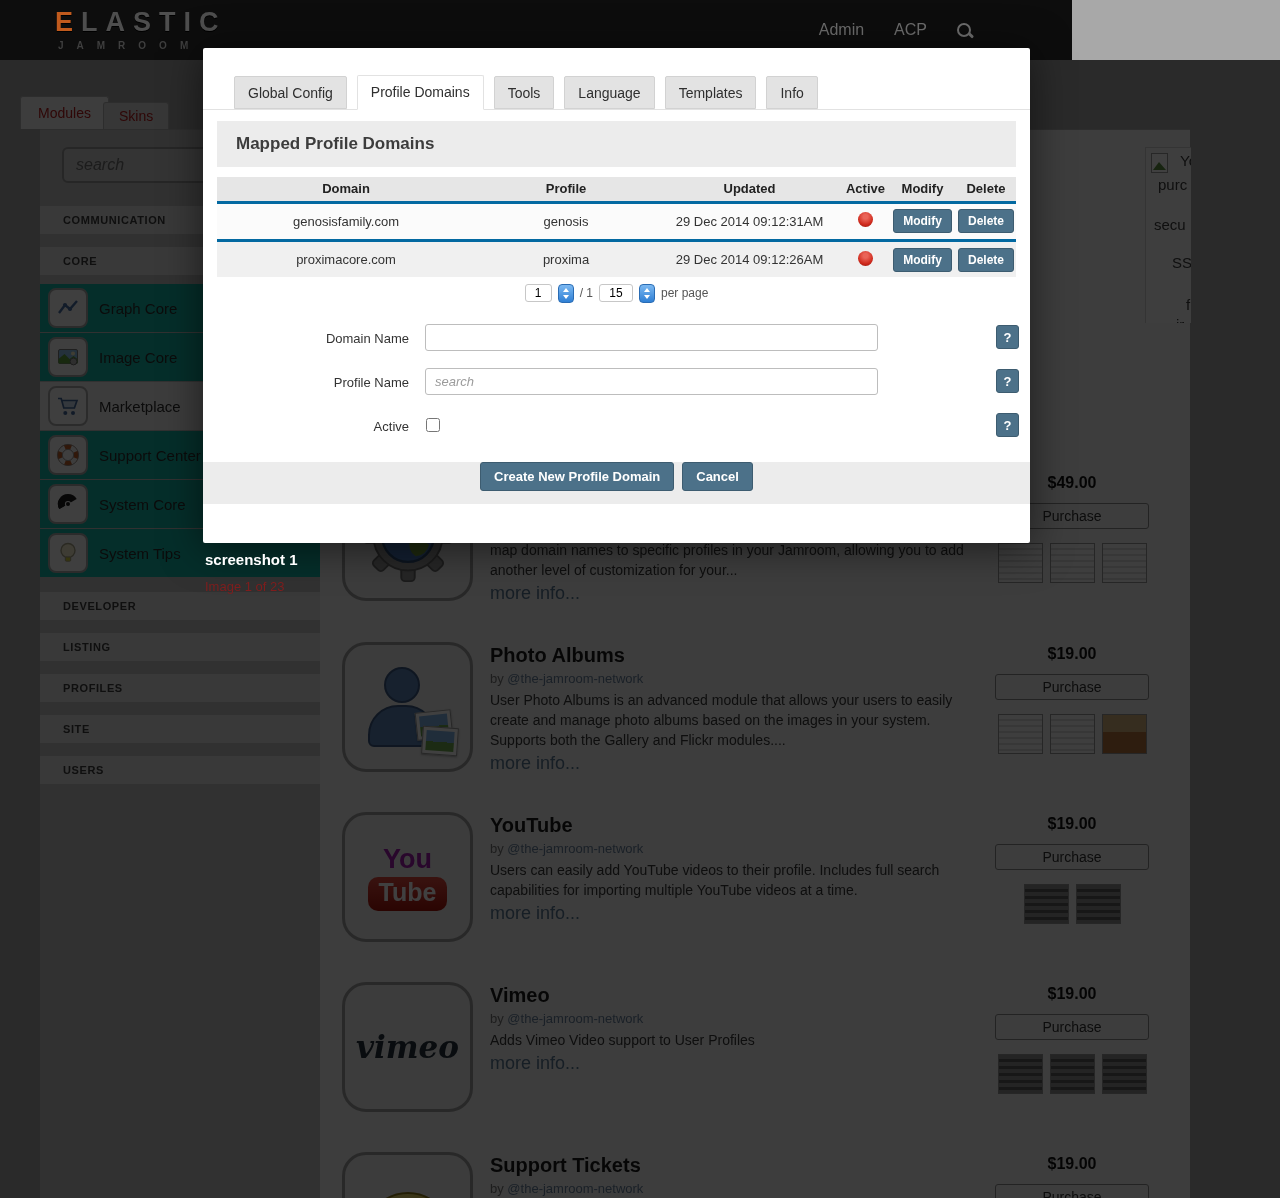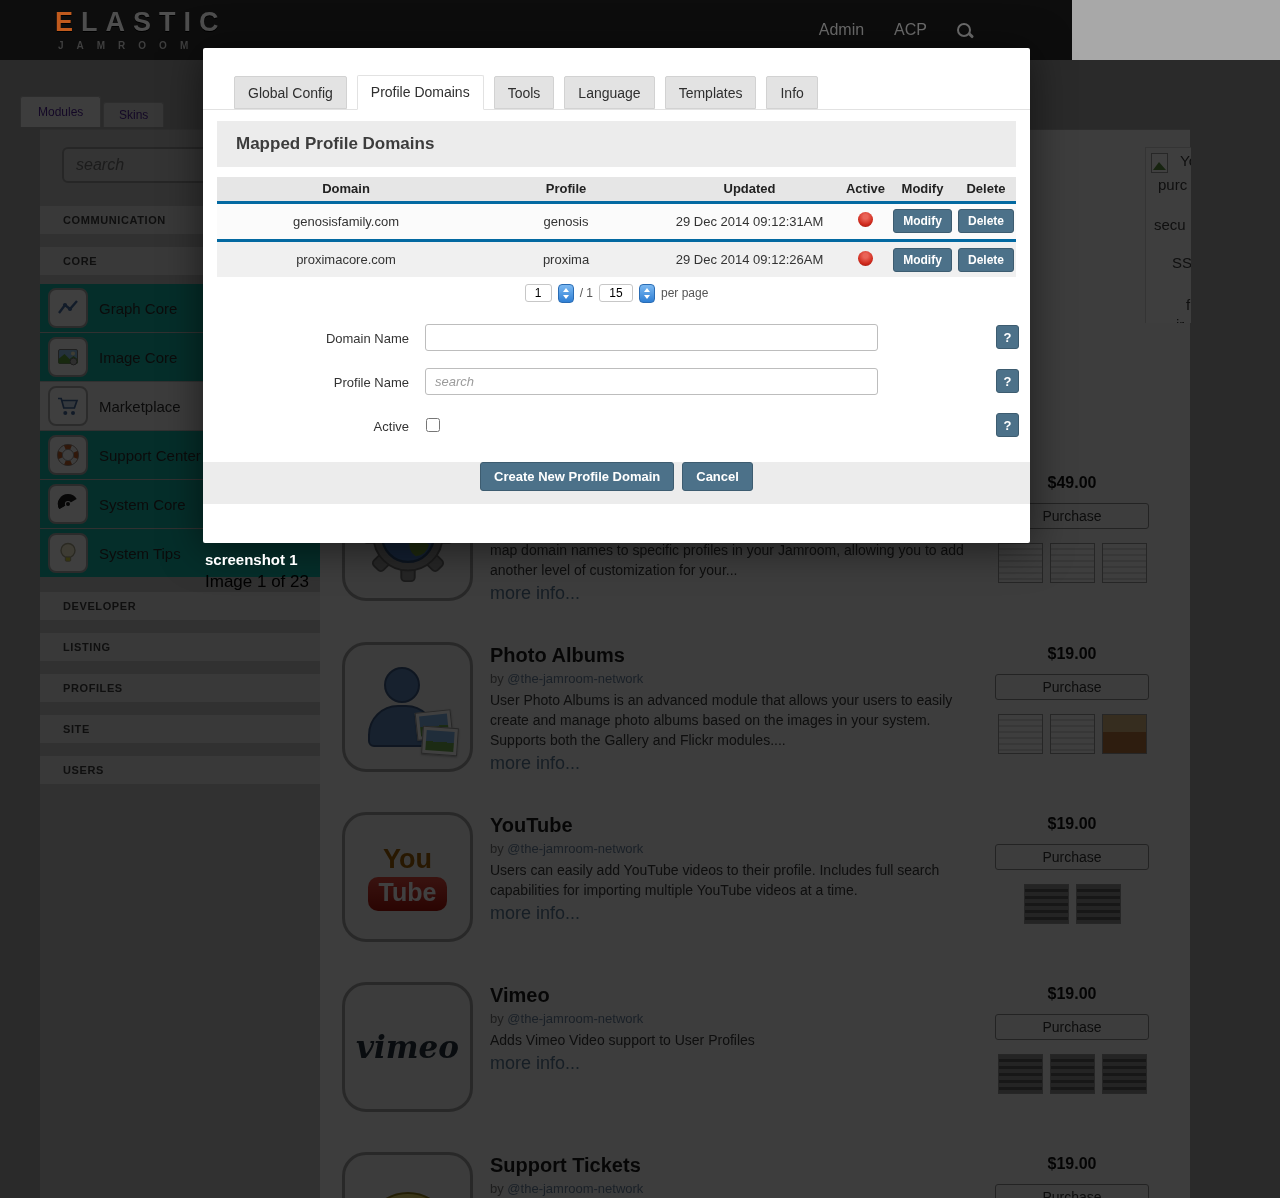--- a/index.html
+++ b/index.html
@@ -15,21 +15,21 @@
   .logo-main .first { color:#c05a1d; }
   .logo-sub { font-size:10px; font-weight:bold; letter-spacing:13px; color:#3f3f3f; margin-top:2px; padding-left:3px; }
   .header-nav { position:absolute; right:100px; top:0; height:60px; display:flex; align-items:center; gap:30px; }
   .header-link { color:#6e6e6e; font-size:16px; cursor:pointer; }
   .search-glyph { position:relative; width:15px; height:15px; display:inline-block; }
   .search-glyph::before { content:""; position:absolute; left:0; top:0; width:10px; height:10px; border:2.5px solid #6e6e6e; border-radius:50%; }
   .search-glyph::after { content:""; position:absolute; left:11px; top:11px; width:6px; height:3px; background:#6e6e6e; transform:rotate(45deg); border-radius:2px; }
   
   .page { position:absolute; left:0; top:60px; width:1280px; height:1138px; background:#a8a8a8; }
   .tabbar { position:absolute; left:0; top:36px; width:1280px; }
-  .pg-tab { position:absolute; padding:8px 17px; font-size:12px; color:#4c1d95; background:#d9d9d9; border:1px solid #b5b5b5; border-bottom:none; border-radius:3px 3px 0 0; }
+  .pg-tab { position:absolute; padding:8px 17px; font-size:14px; color:#b91c1c; background:#d9d9d9; border:1px solid #b5b5b5; border-bottom:none; border-radius:3px 3px 0 0; }
   .pg-tab.active { background:#f2f2f2; }
   .panel { position:absolute; left:40px; top:69px; width:1150px; height:1069px; background:#f2f2f2; border-top:1px solid #b5b5b5; }
   
   .sidebar { position:absolute; left:0; top:0; width:280px; height:1069px; background:#c2c2c2; }
   .side-search { position:absolute; left:22px; top:17px; width:238px; height:36px; background:#cecece; border:2px solid #969696; border-radius:6px; padding:0 12px; font-size:16px; font-style:italic; color:#444; font-family:"Liberation Sans",sans-serif; }
   .side-search::placeholder { color:#6f6f6f; font-style:italic; }
   .cat { position:absolute; left:0; width:280px; height:28px; background:#e2e2e2; font-size:11px; font-weight:bold; letter-spacing:0.6px; color:#3c3c3c; line-height:28px; padding-left:23px; cursor:pointer; }
   .side-item { position:absolute; left:0; width:280px; height:48px; background:#14b8a6; display:flex; align-items:center; padding-left:8px; cursor:pointer; }
   .side-item.selected { background:#efefef; }
   .icon-box { width:40px; height:40px; background:#fafafa; border:2px solid #adadad; border-radius:8px; margin-right:11px; display:flex; align-items:center; justify-content:center; flex:0 0 auto; }
@@ -46,21 +46,21 @@
   .mod-side { position:absolute; left:952px; top:3px; width:160px; text-align:center; }
   .mod-price { font-size:16px; font-weight:bold; color:#121212; }
   .purchase-btn { margin-top:11px; width:154px; height:26px; background:#f1f1f1; border:1px solid #8d8d8d; border-radius:3px; font-size:14px; color:#333; font-family:"Liberation Sans",sans-serif; cursor:pointer; }
   .thumbs { margin-top:14px; display:flex; justify-content:center; gap:7px; }
   .thumb { width:45px; height:40px; border:1px solid #979797; background:repeating-linear-gradient(#f6f6f6 0 4px, #d9d9d9 4px 6px); cursor:pointer; }
   .thumb.dark { background:repeating-linear-gradient(#8f8f8f 0 4px, #5b5b5b 4px 7px); }
   .thumb.photo { background:linear-gradient(#d8b27e 0 45%, #b9743c 45% 100%); }
   .mod-body.no-title { top:65px; }
   
   .yt-wrap { text-align:center; }
-  .yt-you { font-size:27px; font-weight:bold; color:#a16207; letter-spacing:0; display:block; }
+  .yt-you { font-size:27px; font-weight:bold; color:#a21caf; letter-spacing:0; display:block; }
   .yt-tube { display:inline-block; margin-top:2px; padding:1px 11px 4px; border-radius:10px; background:linear-gradient(#e24b40,#a8140a); color:#fff; font-size:25px; font-weight:bold; }
   .vimeo-text { font-family:"DejaVu Serif", serif; font-style:italic; font-weight:bold; font-size:31px; color:#24313c; }
   .person { position:relative; width:92px; height:92px; }
   .p-head { position:absolute; left:22px; top:6px; width:36px; height:36px; border-radius:50%; background:#5b84b8; border:2px solid #3c5a82; }
   .p-body { position:absolute; left:6px; top:44px; width:68px; height:42px; border-radius:30px 30px 6px 6px; background:#5b84b8; border:2px solid #3c5a82; }
   .p-photo { position:absolute; width:36px; height:28px; background:#fff; border:1px solid #9a9a9a; box-shadow:0 1px 2px rgba(0,0,0,.3); }
   .p-photo .inner { position:absolute; left:3px; top:3px; right:3px; bottom:3px; background:linear-gradient(#7fb2e5 0 55%, #6faa4f 55% 100%); }
   .p-photo.one { right:2px; bottom:14px; transform:rotate(-6deg); }
   .p-photo.two { right:-4px; bottom:-2px; transform:rotate(4deg); }
   .ball { width:88px; height:88px; border-radius:50%; background:radial-gradient(circle at 38% 32%, #f8f0a2, #ddc235 62%, #b3941c); border:2px solid #8d7717; }
@@ -94,21 +94,21 @@
   .f-label { position:absolute; left:0; top:7px; width:206px; text-align:right; font-size:13px; color:#333; }
   .f-input { position:absolute; left:222px; top:0; width:453px; height:27px; border:1px solid #bdbdbd; border-radius:3px; padding:0 9px; font-size:13px; font-family:"Liberation Sans",sans-serif; color:#333; }
   .f-input::placeholder { color:#9b9b9b; font-style:italic; }
   .f-help { position:absolute; left:793px; top:1px; width:23px; height:24px; background:#4c7189; border:1px solid #3d5c70; border-radius:3px; color:#fff; font-weight:bold; font-size:13px; font-family:"Liberation Sans",sans-serif; cursor:pointer; }
   .f-check { position:absolute; left:223px; top:6px; width:14px; height:14px; }
   .m-footer { position:absolute; left:0; top:414px; width:827px; height:42px; background:#ececec; display:flex; align-items:flex-start; justify-content:center; gap:8px; }
   .m-footer .big { font-size:13px; padding:6px 13px; }
   
   .caption { position:absolute; left:205px; top:551px; z-index:10; }
   .cap-1 { font-size:15px; font-weight:bold; color:#fff; }
-  .cap-2 { font-size:17px; color:#000000; margin-top:4px; }
+  .cap-2 { font-size:13px; color:#7f1d1d; margin-top:11px; }
 </style>
 </head>
 <body>
 
 <div id="screen">
 
   <div class="header">
     <div class="logo">
       <div class="logo-main"><span class="first">E</span><span>LASTIC</span></div>
       <div class="logo-sub">JAMROOM</div>

